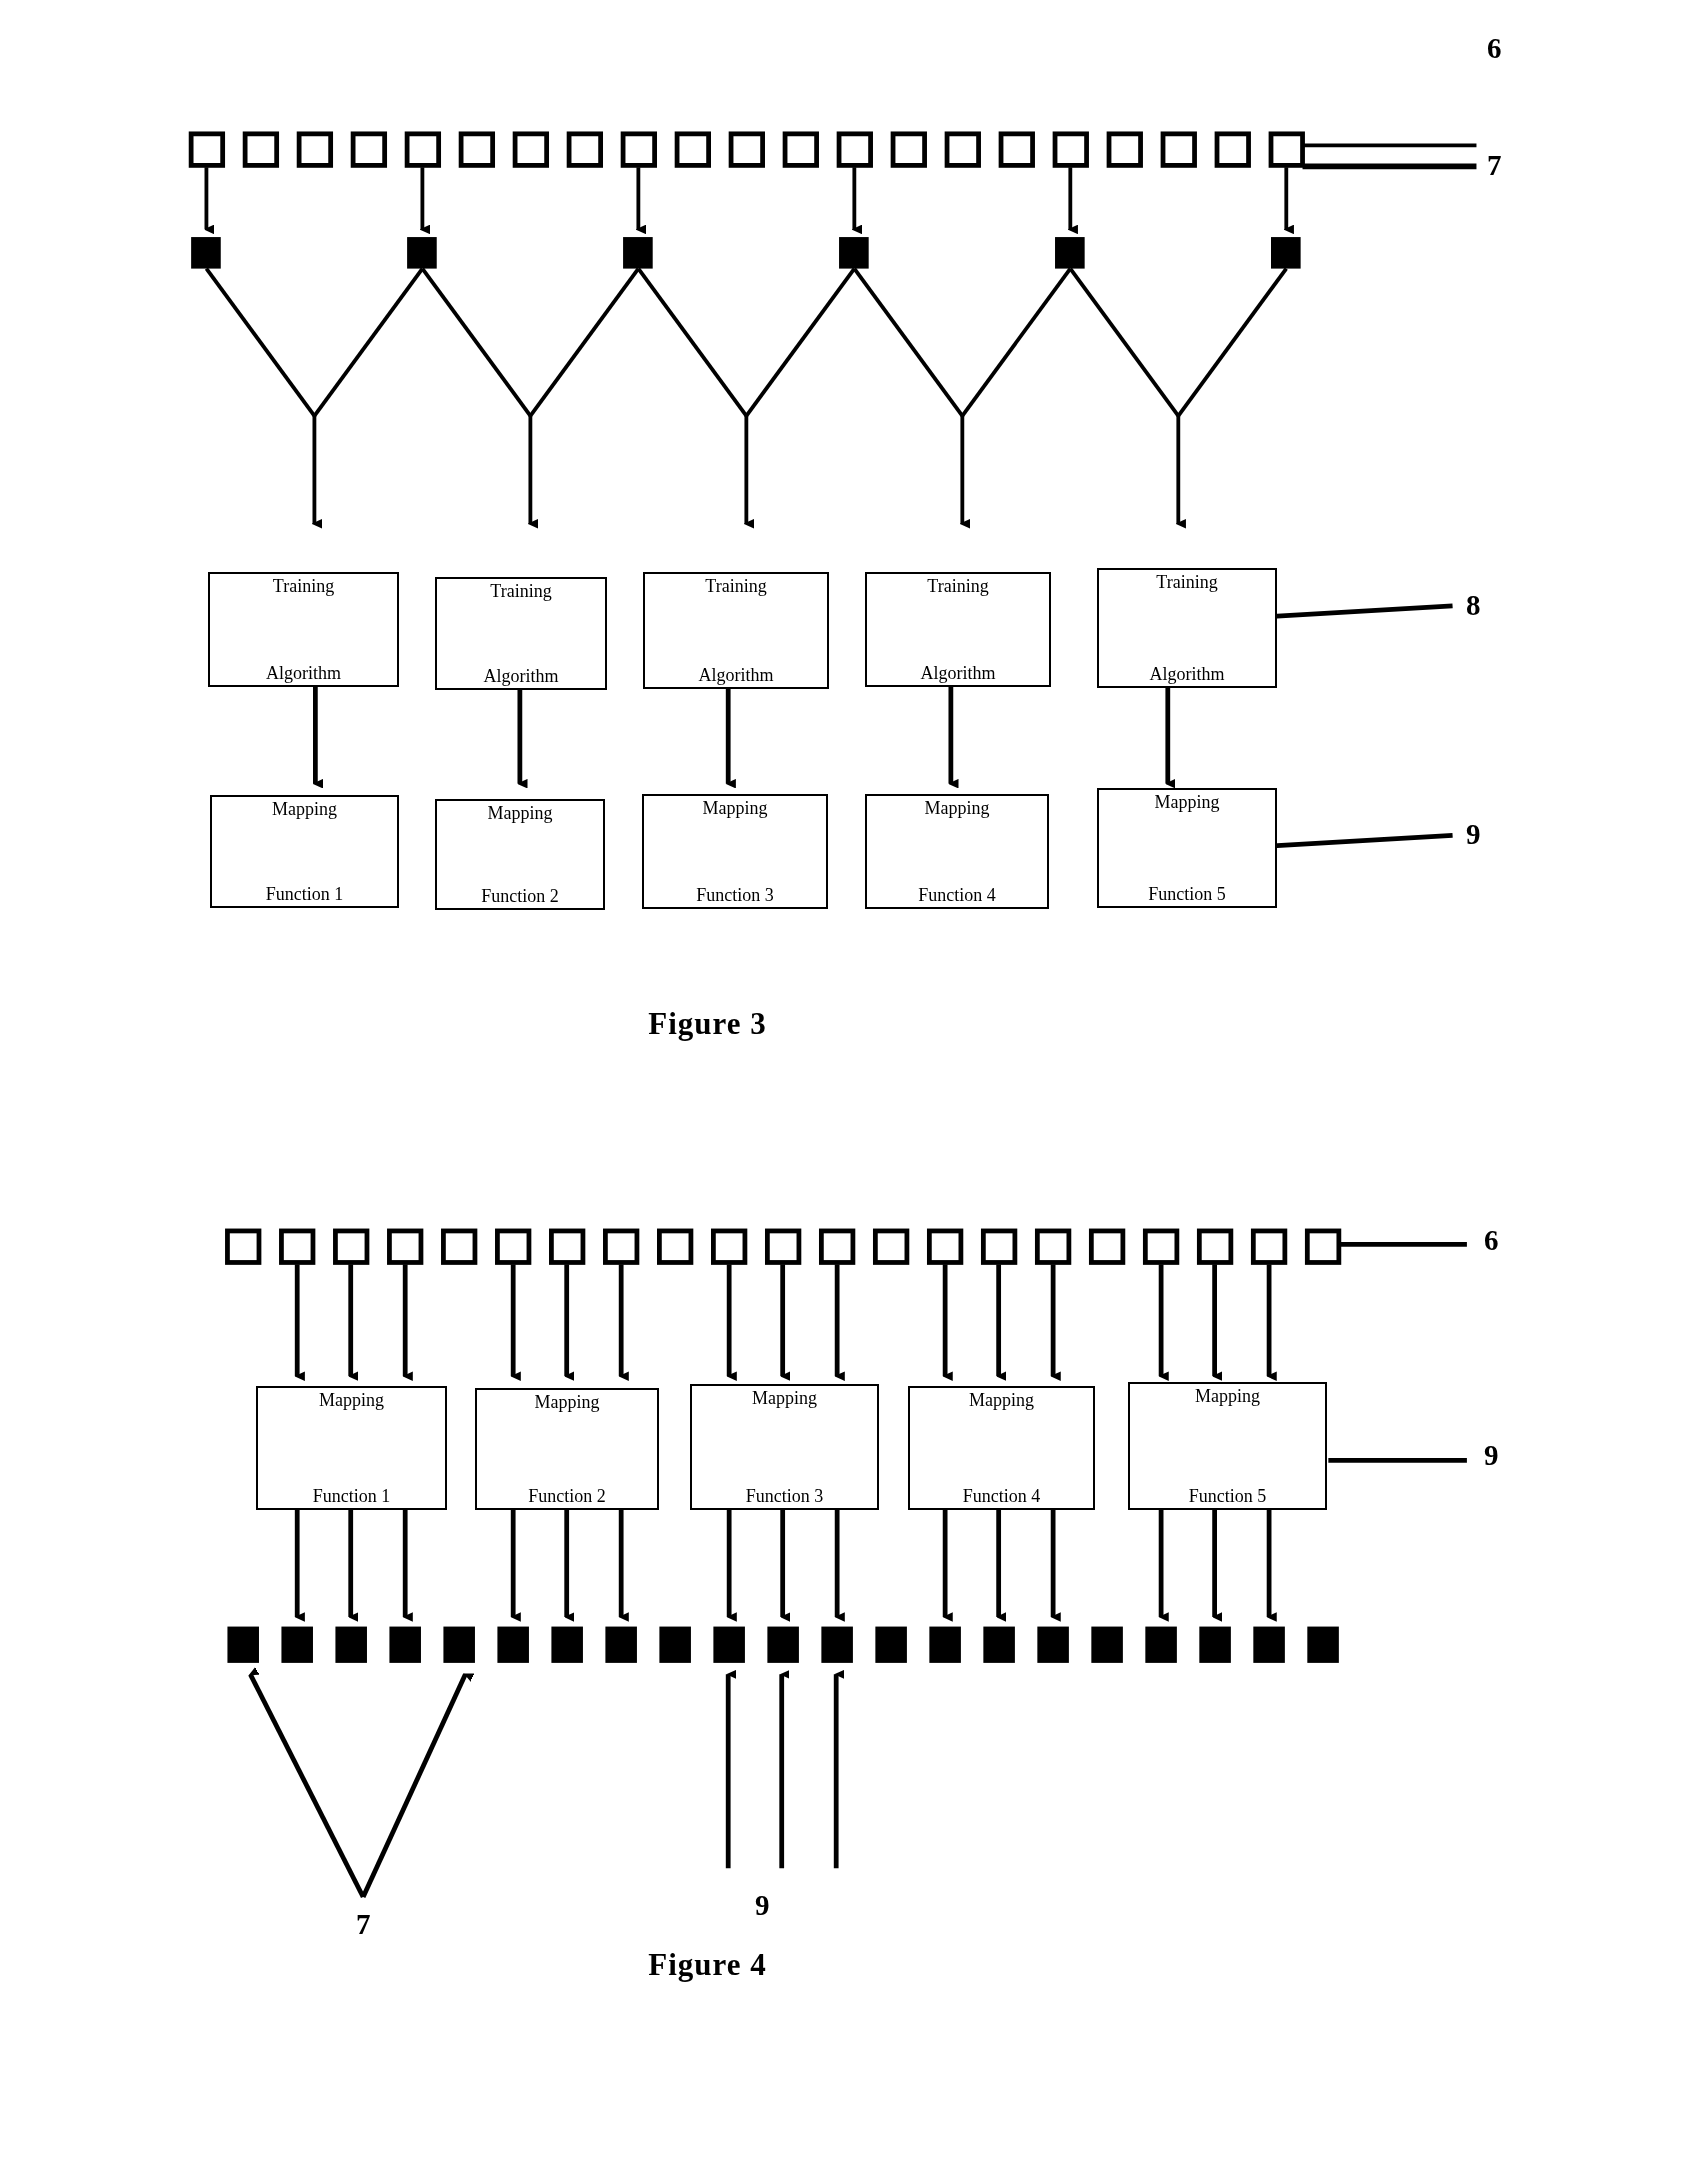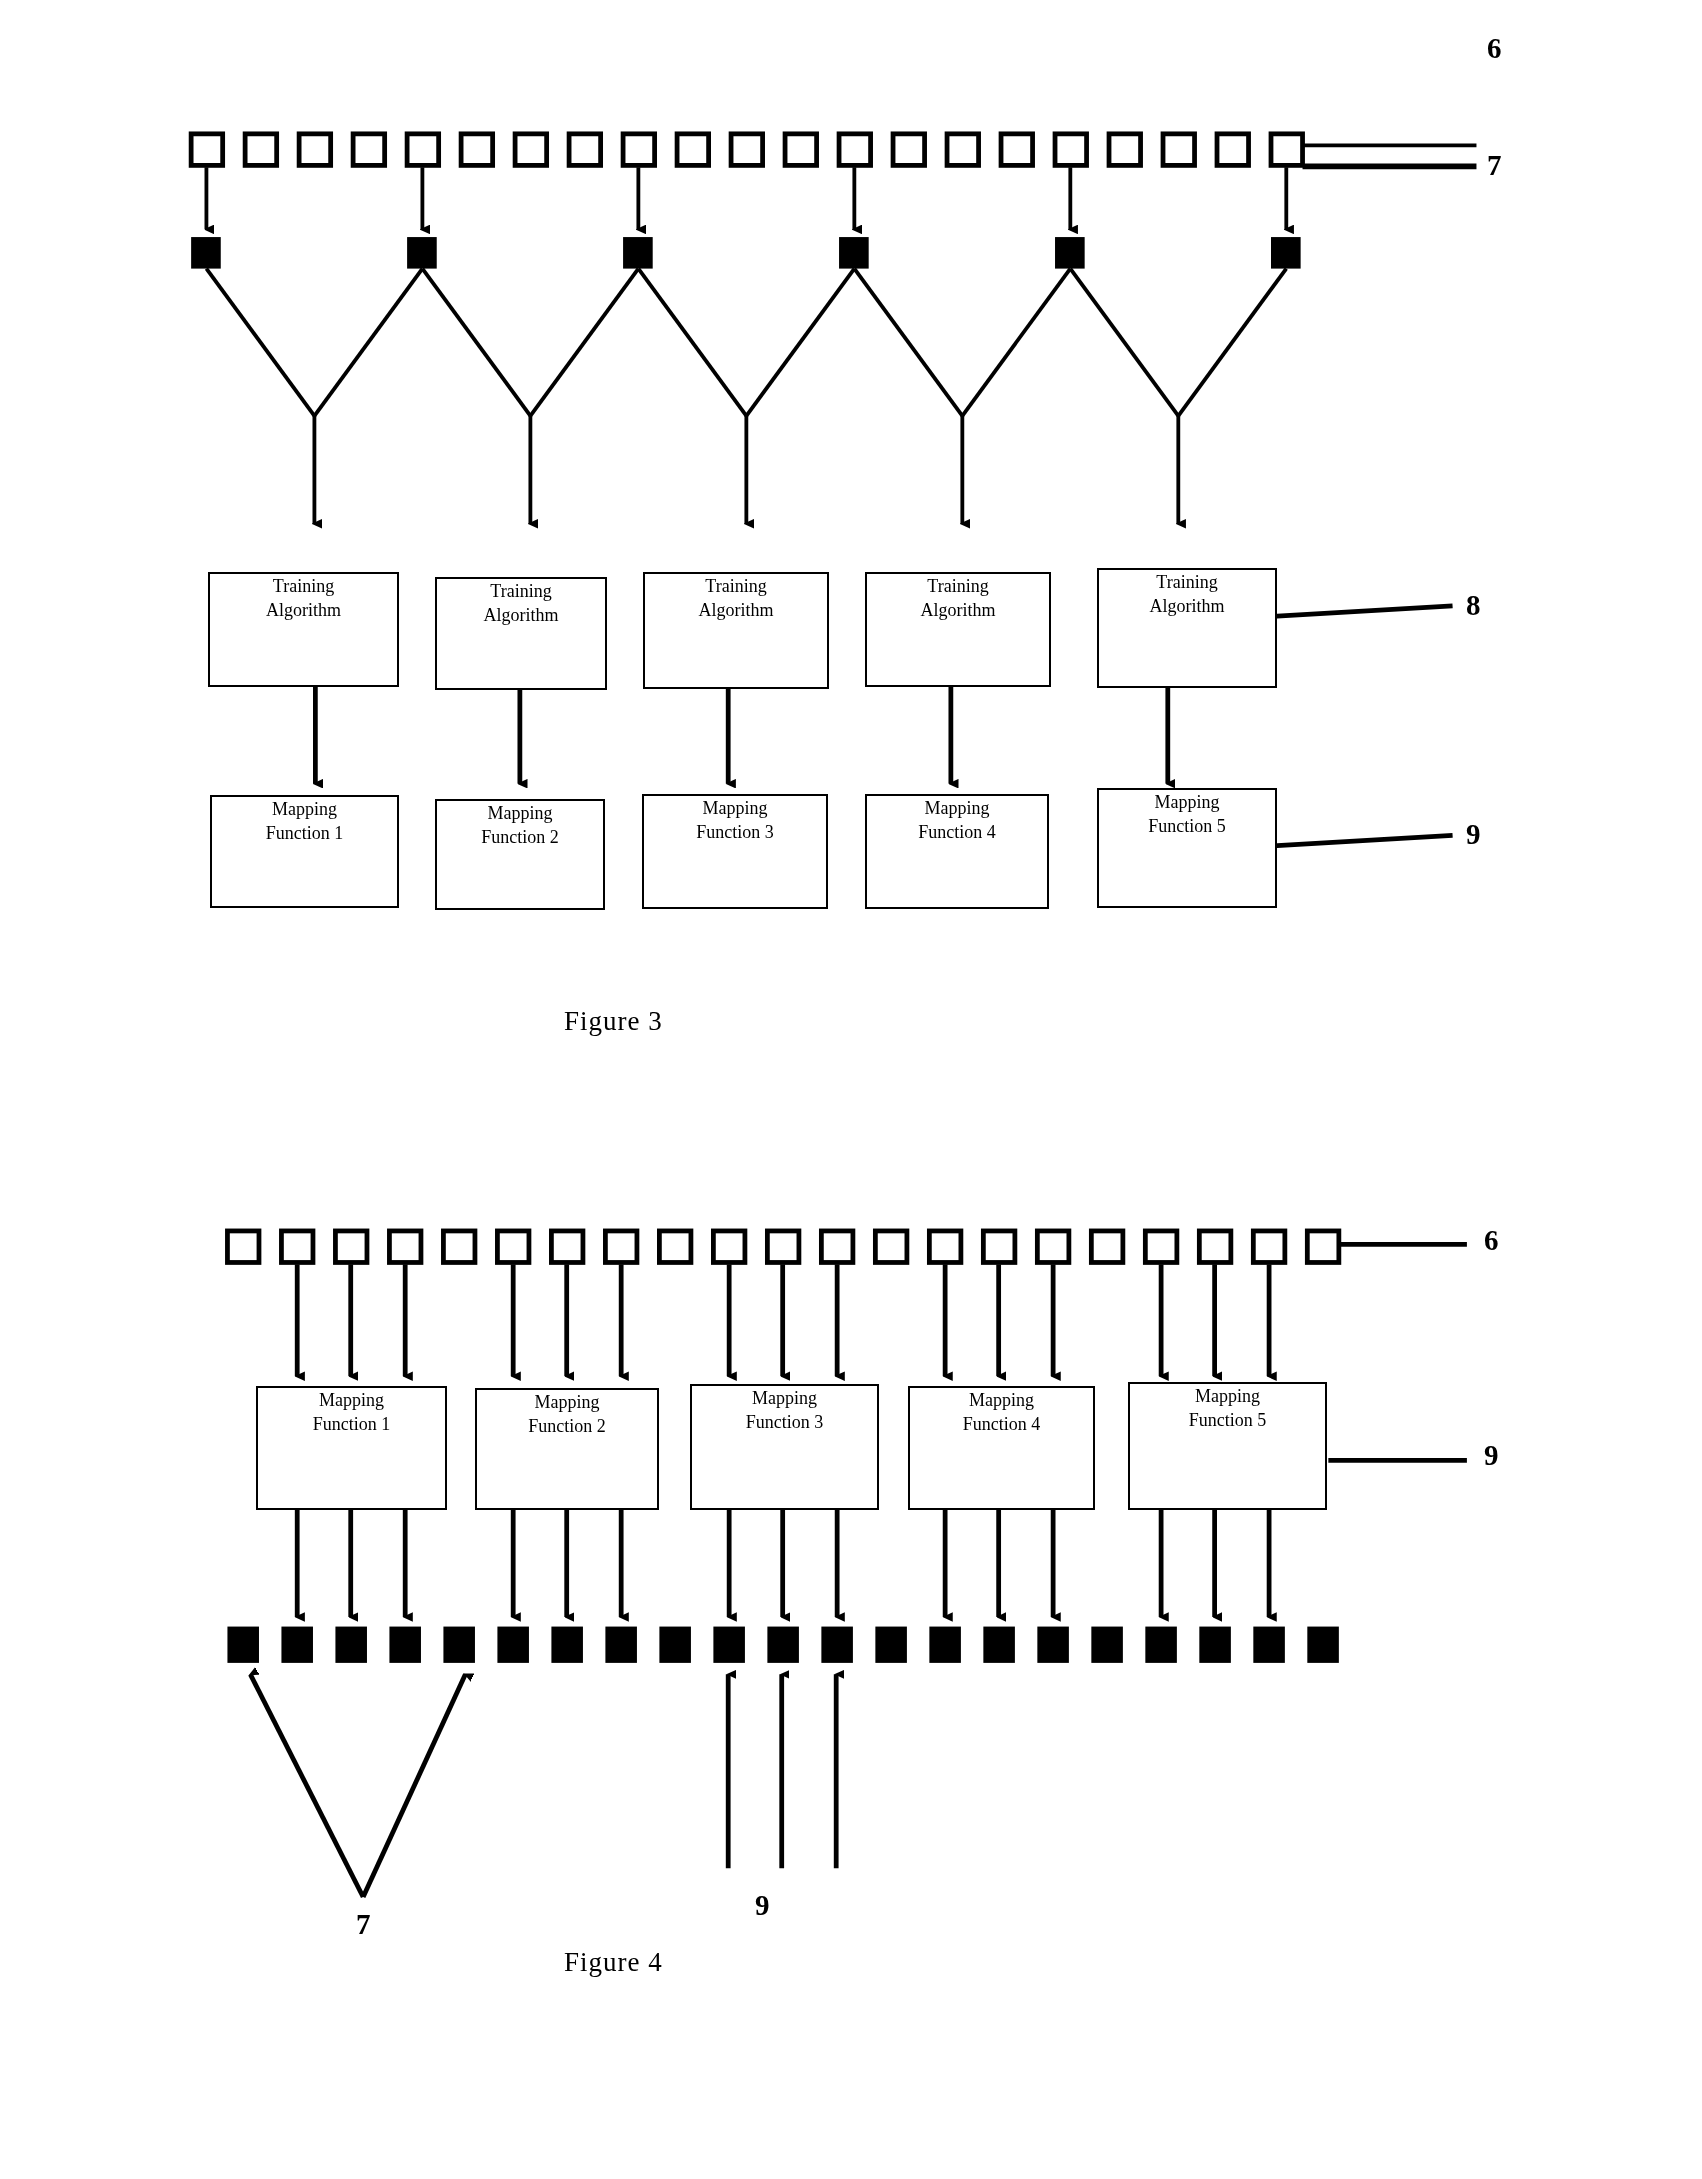--- a/index.html
+++ b/index.html
@@ -31,35 +31,35 @@
     position: absolute;
     font-family: "Liberation Serif", serif;
     font-weight: bold;
     font-size: 29px;
     line-height: 1;
     color: #000;
   }
   .fig-caption {
     position: absolute;
     font-family: "Liberation Serif", serif;
-    font-weight: normal;
-    font-size: 27px;
+    font-weight: bold;
+    font-size: 31px;
     letter-spacing: 1px;
     color: #000;
-    text-align: left;
+    text-align: center;
   }
   .node-box {
     position: absolute;
     box-sizing: border-box;
     border: 2.9px solid #000;
     background: #fff;
     display: flex;
     flex-direction: column;
     align-items: center;
-    justify-content: flex-start;
+    justify-content: space-between;
     font-family: "Liberation Serif", serif;
     font-size: 18px;
     line-height: 1.35;
     color: #000;
     text-align: center;
     padding: 0 3.8px;
   }
   .node-box span { display: block; white-space: nowrap; }
 </style>
 </head>

